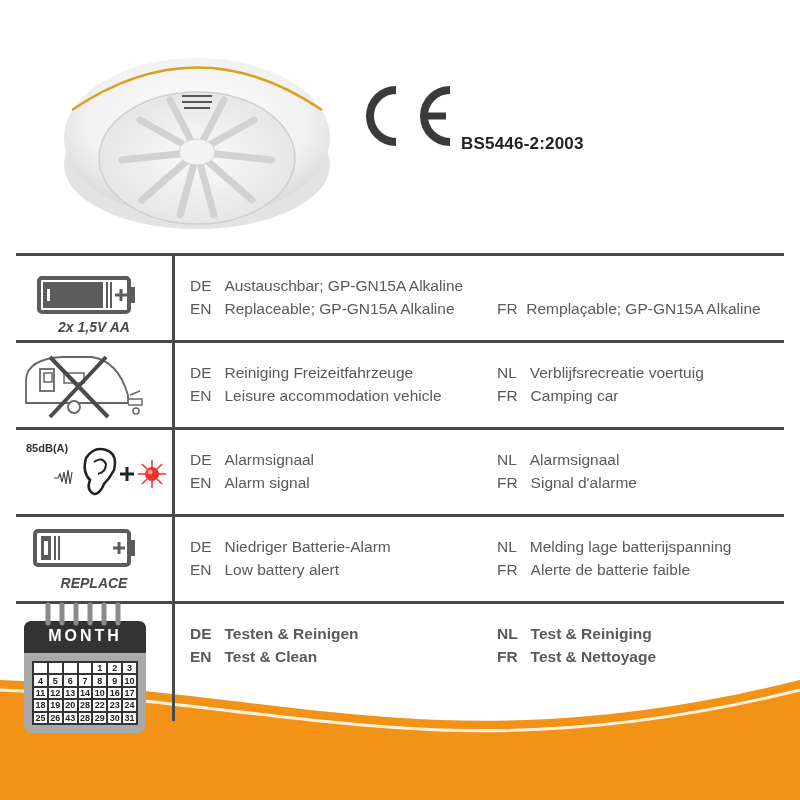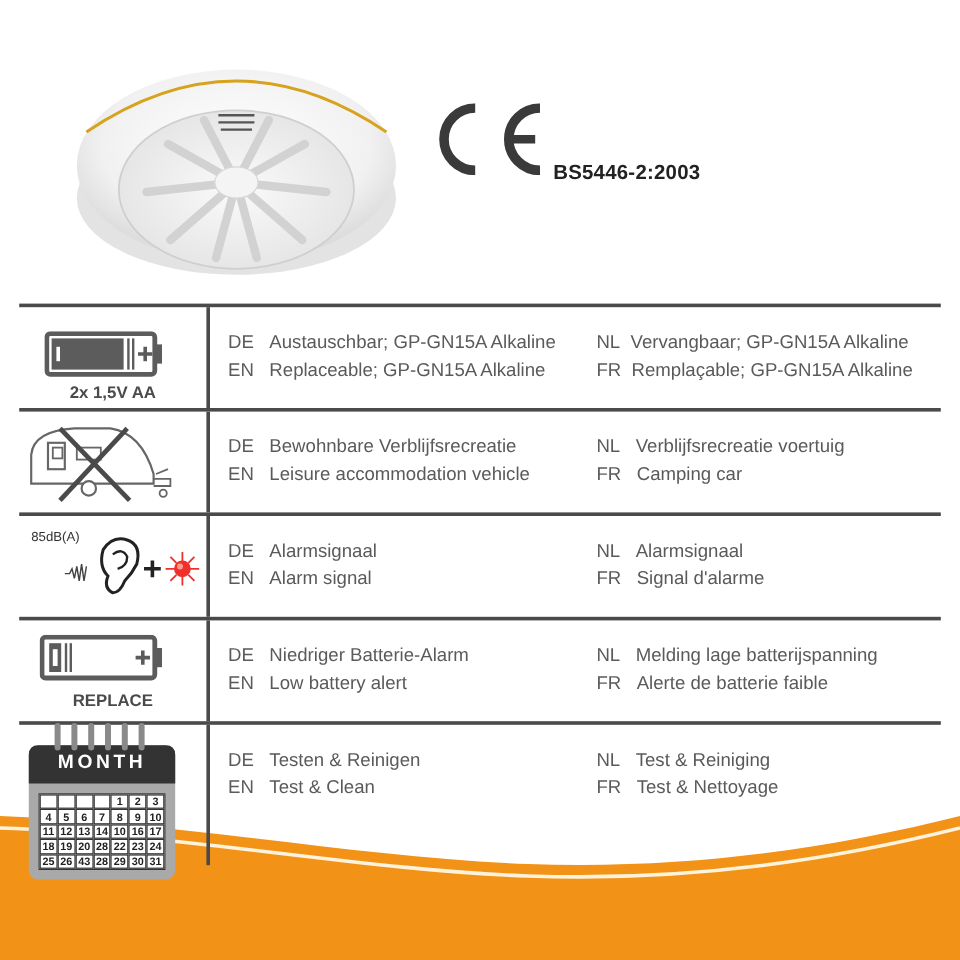--- a/index.html
+++ b/index.html
@@ -6,30 +6,30 @@
   html, body { width: 800px; height: 800px; background: #ffffff; overflow: hidden; }
   body { position: relative; font-family: "Liberation Sans", "DejaVu Sans", sans-serif; color: #555; }
 
   .product-image { position: absolute; left: 62px; top: 30px; width: 270px; height: 205px; }
 
   .ce-mark { position: absolute; left: 362px; top: 86px; width: 92px; height: 60px; }
   .standard { position: absolute; left: 461px; top: 134px; font-weight: bold; font-size: 17px; color: #222; letter-spacing: 0.2px; }
 
   .spec-table { position: absolute; left: 16px; top: 253px; width: 768px; }
   .row { position: relative; height: 87px; border-top: 3px solid #4a4a4a; display: flex; }
-  .row.last { height: 120px; }
+  .row.last { height: 120px; font-weight: bold; }
   .icon-cell { width: 159px; position: relative; border-right: 3px solid #4a4a4a; }
   .text-cell { flex: 1; position: relative; font-size: 15.5px; color: #5a5a5a; }
   .line { position: absolute; white-space: nowrap; }
   .col-left { left: 15px; }
   .col-right { left: 322px; }
   .l1 { top: 21px; text-align: center; }
   .l2 { top: 44px; }
 
-  .icon-caption { position: absolute; left: 0; right: 0; text-align: center; font-weight: bold; font-size: 14px; color: #4a4a4a; }
+  .icon-caption { position: absolute; left: 0; right: 0; text-align: center; font-weight: bold; font-size: 14px; color: #4a4a4a; font-style: italic; }
 
   .wave { position: absolute; left: 0; top: 680px; width: 800px; height: 120px; }
   .calendar { position: absolute; left: 22px; top: 601px; width: 126px; height: 133px; }
 </style>
 </head>
 <body>
 
 <svg class="product-image" viewBox="0 0 270 205">
   <defs>
     <radialGradient id="bodyGrad" cx="50%" cy="40%" r="60%">
@@ -89,51 +89,50 @@
         <rect x="10" y="13" width="3" height="12" fill="#fff"></rect>
         <rect x="69" y="6" width="2" height="26" fill="#5C5C5C"></rect>
         <rect x="73" y="6" width="2" height="26" fill="#5C5C5C"></rect>
         <path d="M78,19 h12 M84,13 v12" stroke="#5C5C5C" stroke-width="3"></path>
       </svg>
       <div class="icon-caption" style="top:63px">2x 1,5V AA</div>
     </div>
     <div class="text-cell">
       <div class="line col-left l1"><span>DE</span>&nbsp;&nbsp;&nbsp;<span>Austauschbar; GP-GN15A Alkaline</span></div>
       <div class="line col-left l2"><span>EN</span>&nbsp;&nbsp;&nbsp;<span>Replaceable; GP-GN15A Alkaline</span></div>
-      <div class="line col-right l1"><span>NL</span>&nbsp;&nbsp;<span>Vervangbaar; GP-GN15A Alkaline</span></div>
       <div class="line col-right l2"><span>FR</span>&nbsp;&nbsp;<span>Remplaçable; GP-GN15A Alkaline</span></div>
     </div>
   </div>
 
   <div class="row">
     <div class="icon-cell">
       <svg style="position:absolute;left:6px;top:8px;width:126px;height:70px" viewBox="0 0 126 70">
         <path d="M4,52 L4,28 Q6,8 40,6 L70,6 Q96,10 106,44 L106,52 Z" fill="none" stroke="#666" stroke-width="1.8"></path>
         <rect x="18" y="18" width="14" height="22" fill="none" stroke="#666" stroke-width="1.8"></rect>
         <rect x="22" y="22" width="8" height="9" fill="none" stroke="#666" stroke-width="1.5"></rect>
         <rect x="42" y="22" width="20" height="10" fill="none" stroke="#666" stroke-width="1.5"></rect>
         <circle cx="52" cy="56" r="6" fill="#fff" stroke="#666" stroke-width="1.8"></circle>
         <path d="M106,48 L120,48 L120,54 L106,54" fill="none" stroke="#666" stroke-width="1.5"></path>
         <path d="M108,44 L118,40" stroke="#666" stroke-width="1.5"></path>
         <circle cx="114" cy="60" r="3" fill="none" stroke="#666" stroke-width="1.5"></circle>
         <line x1="28" y1="6" x2="86" y2="66" stroke="#4a4a4a" stroke-width="4"></line>
         <line x1="84" y1="6" x2="28" y2="66" stroke="#4a4a4a" stroke-width="4"></line>
       </svg>
     </div>
     <div class="text-cell">
-      <div class="line col-left l1"><span>DE</span>&nbsp;&nbsp;&nbsp;<span>Bewohnbare Verblijfsrecreatie</span></div>
+      <div class="line col-left l1"><span>DE</span>&nbsp;&nbsp;&nbsp;<span>Reiniging Freizeitfahrzeuge</span></div>
       <div class="line col-left l2"><span>EN</span>&nbsp;&nbsp;&nbsp;<span>Leisure accommodation vehicle</span></div>
       <div class="line col-right l1"><span>NL</span>&nbsp;&nbsp;&nbsp;<span>Verblijfsrecreatie voertuig</span></div>
       <div class="line col-right l2"><span>FR</span>&nbsp;&nbsp;&nbsp;<span>Camping car</span></div>
     </div>
   </div>
 
   <div class="row">
     <div class="icon-cell">
-      <div style="position:absolute;left:10px;top:12px;font-size:11px;font-weight:normal;color:#333">85dB(A)</div>
+      <div style="position:absolute;left:10px;top:12px;font-size:11px;font-weight:bold;color:#333">85dB(A)</div>
       <svg style="position:absolute;left:22px;top:14px;width:130px;height:58px" viewBox="0 0 130 58">
         <path d="M16,34 l4,0 l2,-4 l2,8 l2,-10 l2,12 l2,-14 l2,14 l2,-12" fill="none" stroke="#444" stroke-width="1.2"></path>
         <path d="M56,50 Q48,46 52,36 Q44,28 48,14 Q56,2 68,6 Q80,10 76,26 Q72,34 66,40 Q62,50 56,50 Z" fill="none" stroke="#222" stroke-width="2.5"></path>
         <path d="M56,18 Q64,12 68,20 Q68,28 60,30" fill="none" stroke="#222" stroke-width="2"></path>
         <path d="M82,30 h14 M89,23 v14" stroke="#222" stroke-width="3"></path>
         <g stroke="#F0302A" stroke-width="1.5">
           <line x1="118" y1="30" x2="128" y2="30"></line>
             <line x1="100" y1="30" x2="110" y2="30"></line>
           <line x1="114" y1="16" x2="114" y2="24"></line>
             <line x1="114" y1="36" x2="114" y2="44"></line>

